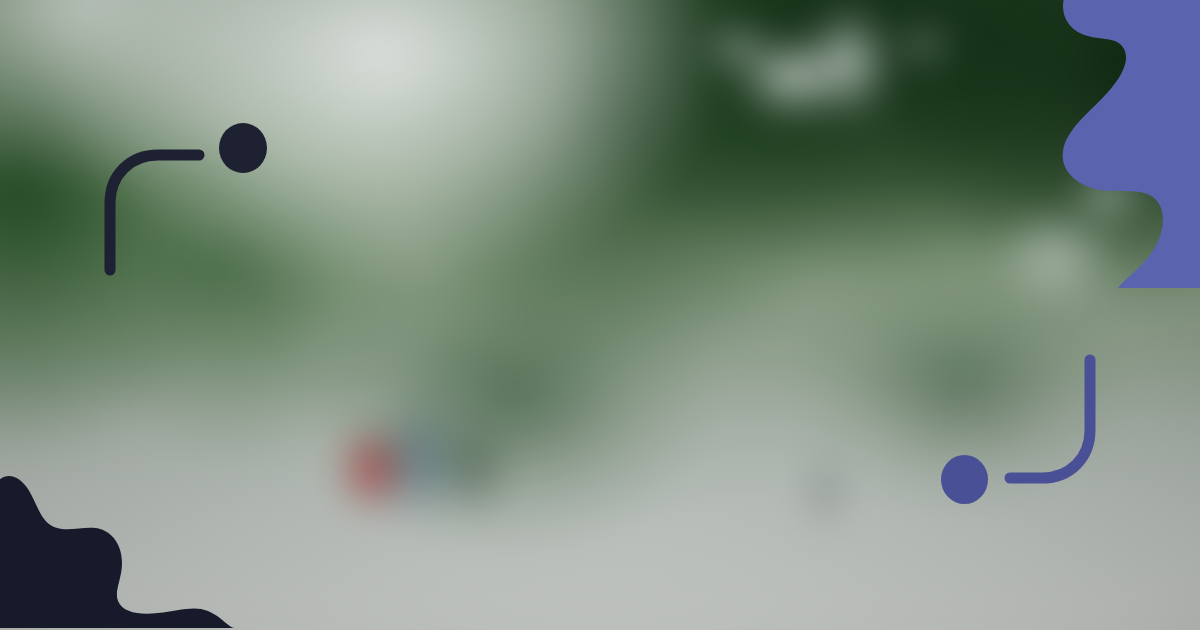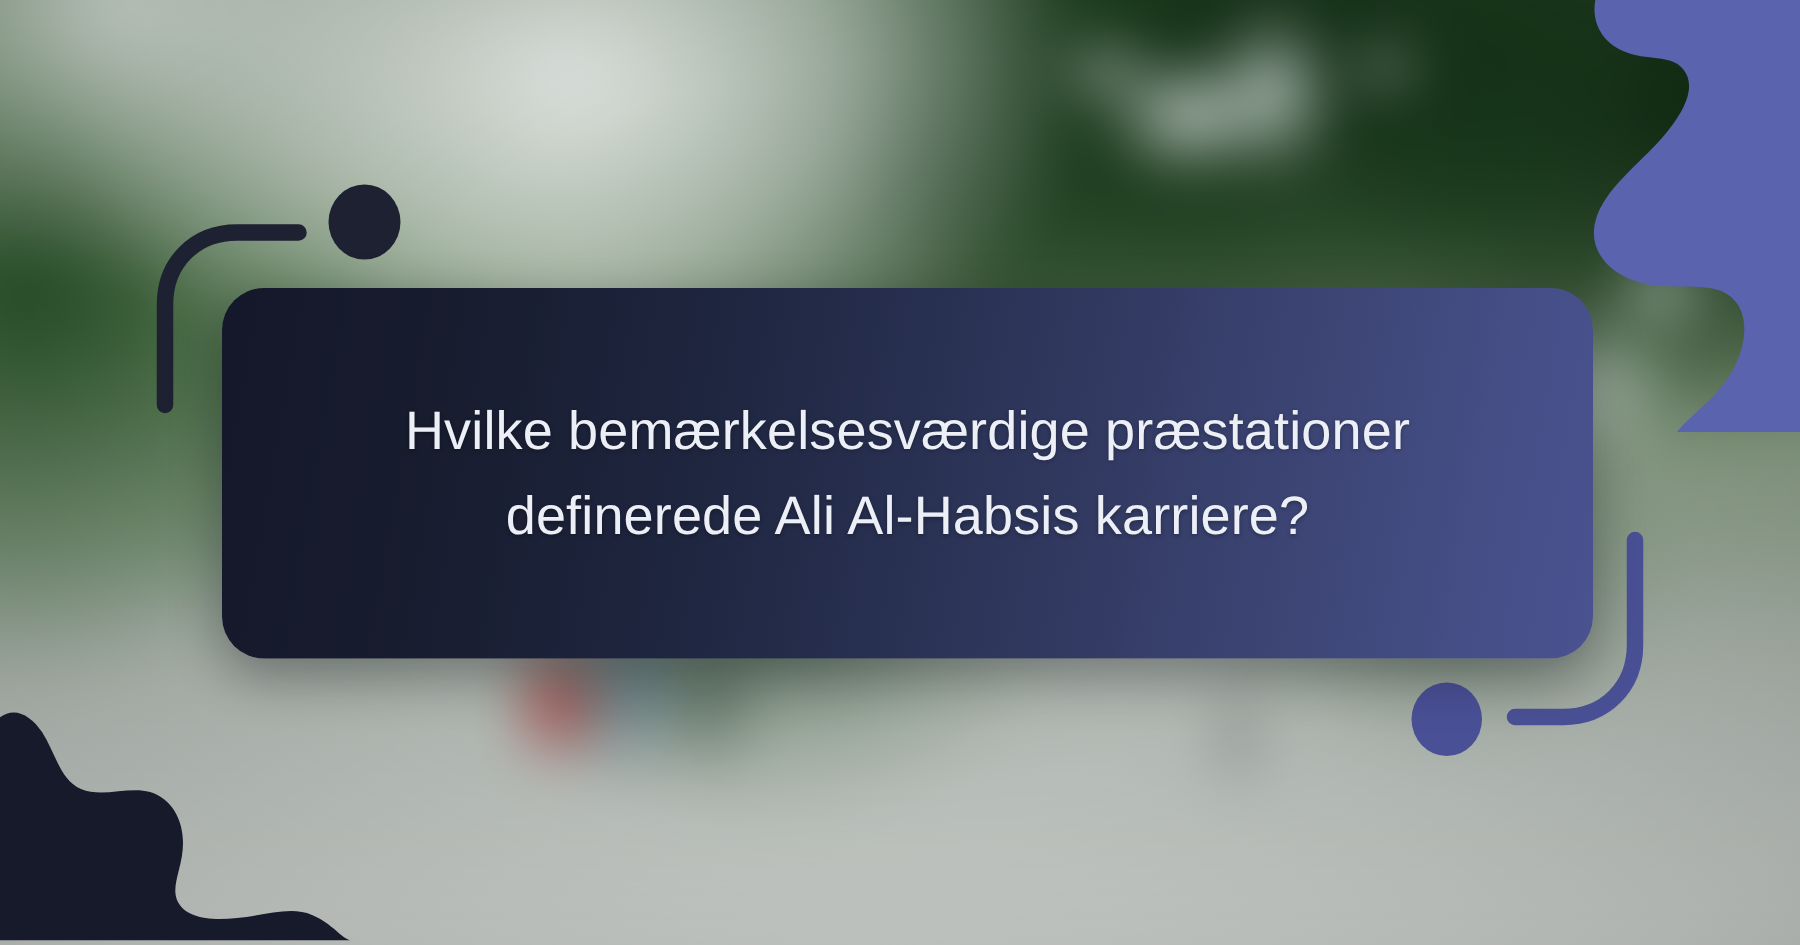--- a/index.html
+++ b/index.html
@@ -164,17 +164,14 @@
 
   <div class="bracket bracket-br">
     <svg width="125" height="150" viewBox="0 0 125 150" xmlns="http://www.w3.org/2000/svg">
       <path d="M90,8 L90,78 C90,106 70,126 42,126 L10,126" fill="none" stroke="#4a5095" stroke-width="11" stroke-linecap="round"></path>
     </svg>
   </div>
 
   <div class="dot dot-top"></div>
   <div class="dot dot-bottom"></div>
 
-  <div class="card">
-    <div class="card-text">Hvilke bemærkelsesværdige præstationer definerede Ali Al-Habsis karriere?</div>
-  </div>
 
 </div>
 
 </body></html>

